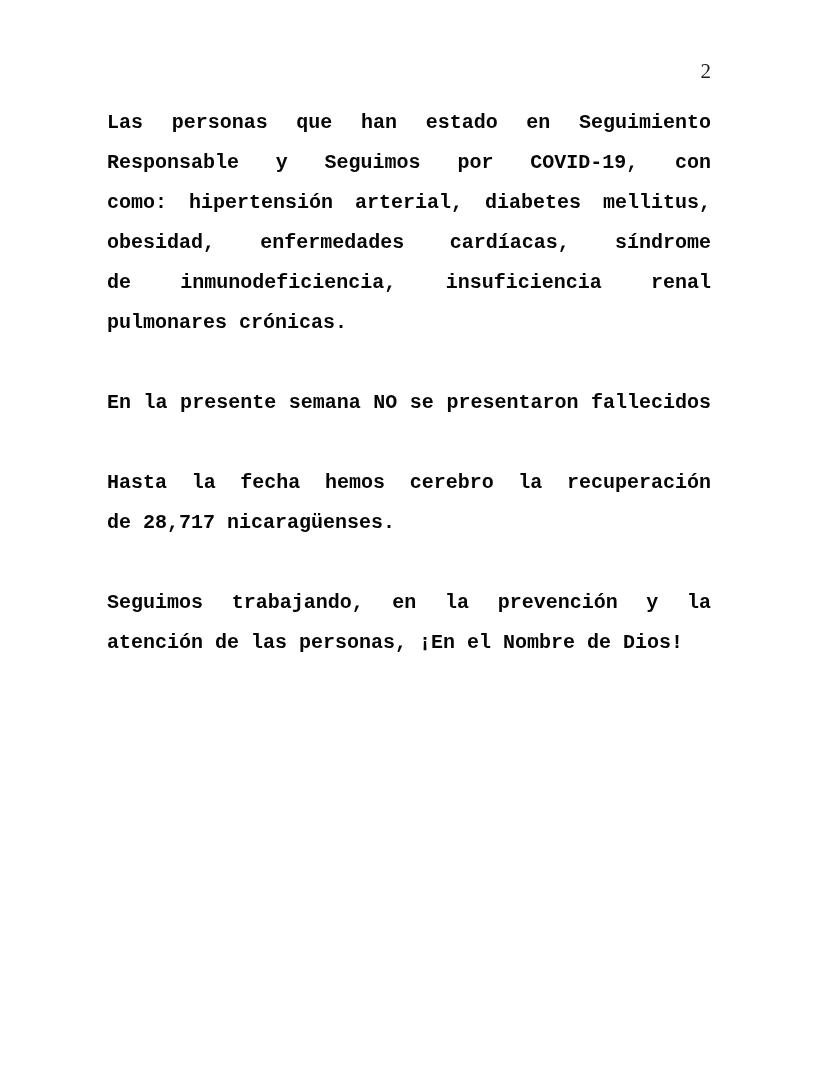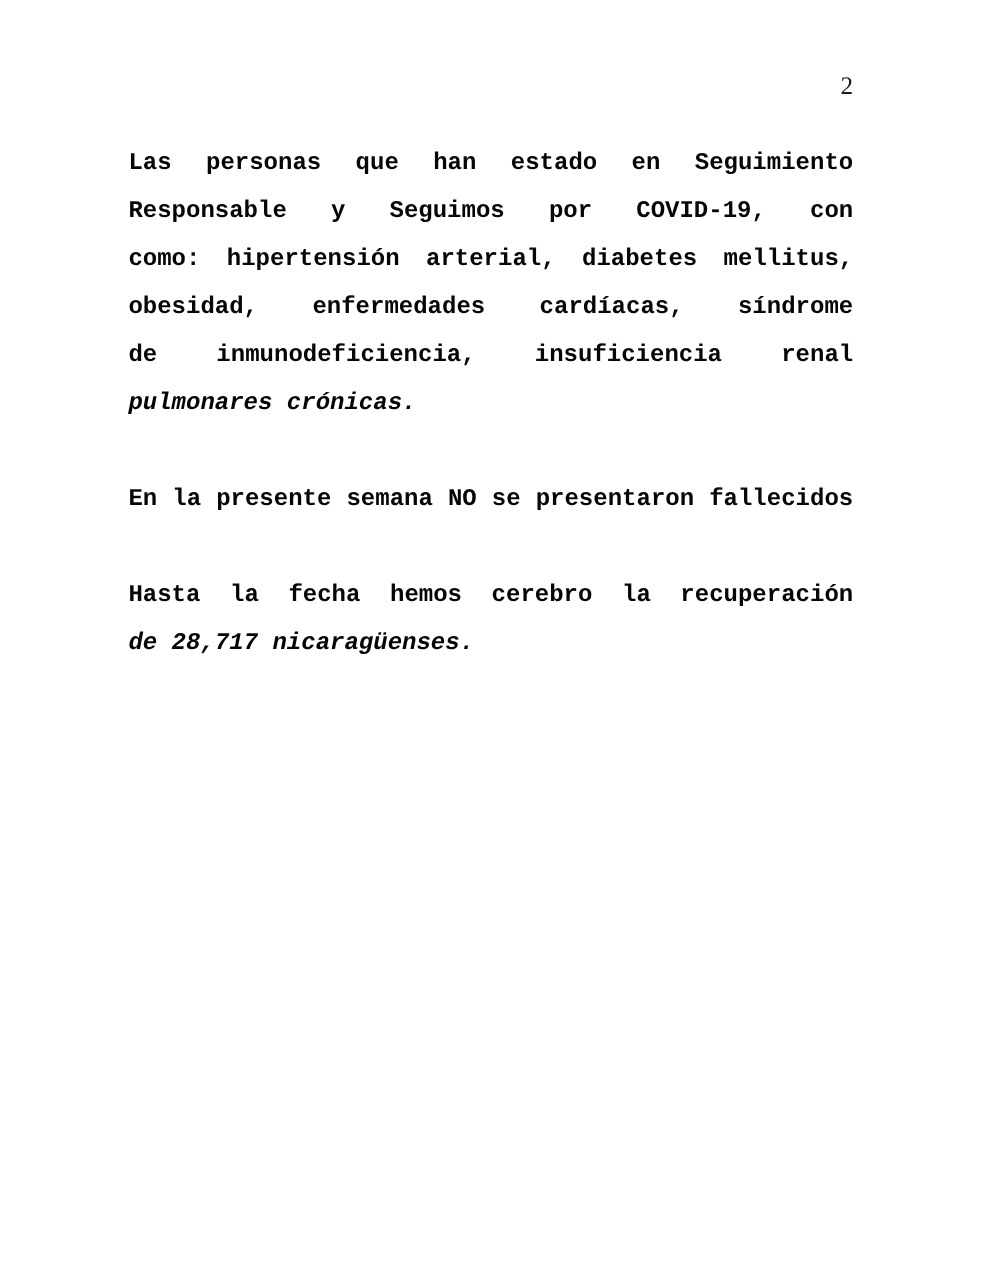--- a/index.html
+++ b/index.html
@@ -30,31 +30,30 @@
     top: 101px;
     left: 107px;
     width: 604px;
     font-family: "Liberation Mono", "DejaVu Sans Mono", monospace;
     font-weight: 700;
     font-size: 20px;
     line-height: 40px;
     color: #060606;
   }
   .para {
-    margin: 16px 0 40px 0;
+    margin: 2px 0 40px 0;
   }
   .line {
     display: block;
     text-align: justify;
     text-align-last: justify;
   }
   .line.last {
     text-align: left;
     text-align-last: left;
-    font-style: italic;
   }
 </style>
 </head>
 <body>
 
 <div class="page">
 
   <div class="page-number">2</div>
 
   <div class="content">
@@ -70,15 +69,19 @@
 
     <p class="para">
       <span class="line">En la presente semana NO se presentaron fallecidos</span>
     </p>
 
     <p class="para">
       <span class="line">Hasta la fecha hemos cerebro la recuperación</span>
       <span class="line last">de 28,717 nicaragüenses.</span>
     </p>
 
+    <p class="para">
+      <span class="line">Seguimos trabajando, en la prevención y la</span>
+      <span class="line last">atención de las personas, ¡En el Nombre de Dios!</span>
+    </p>
 
   </div>
 </div>
 
 </body></html>

